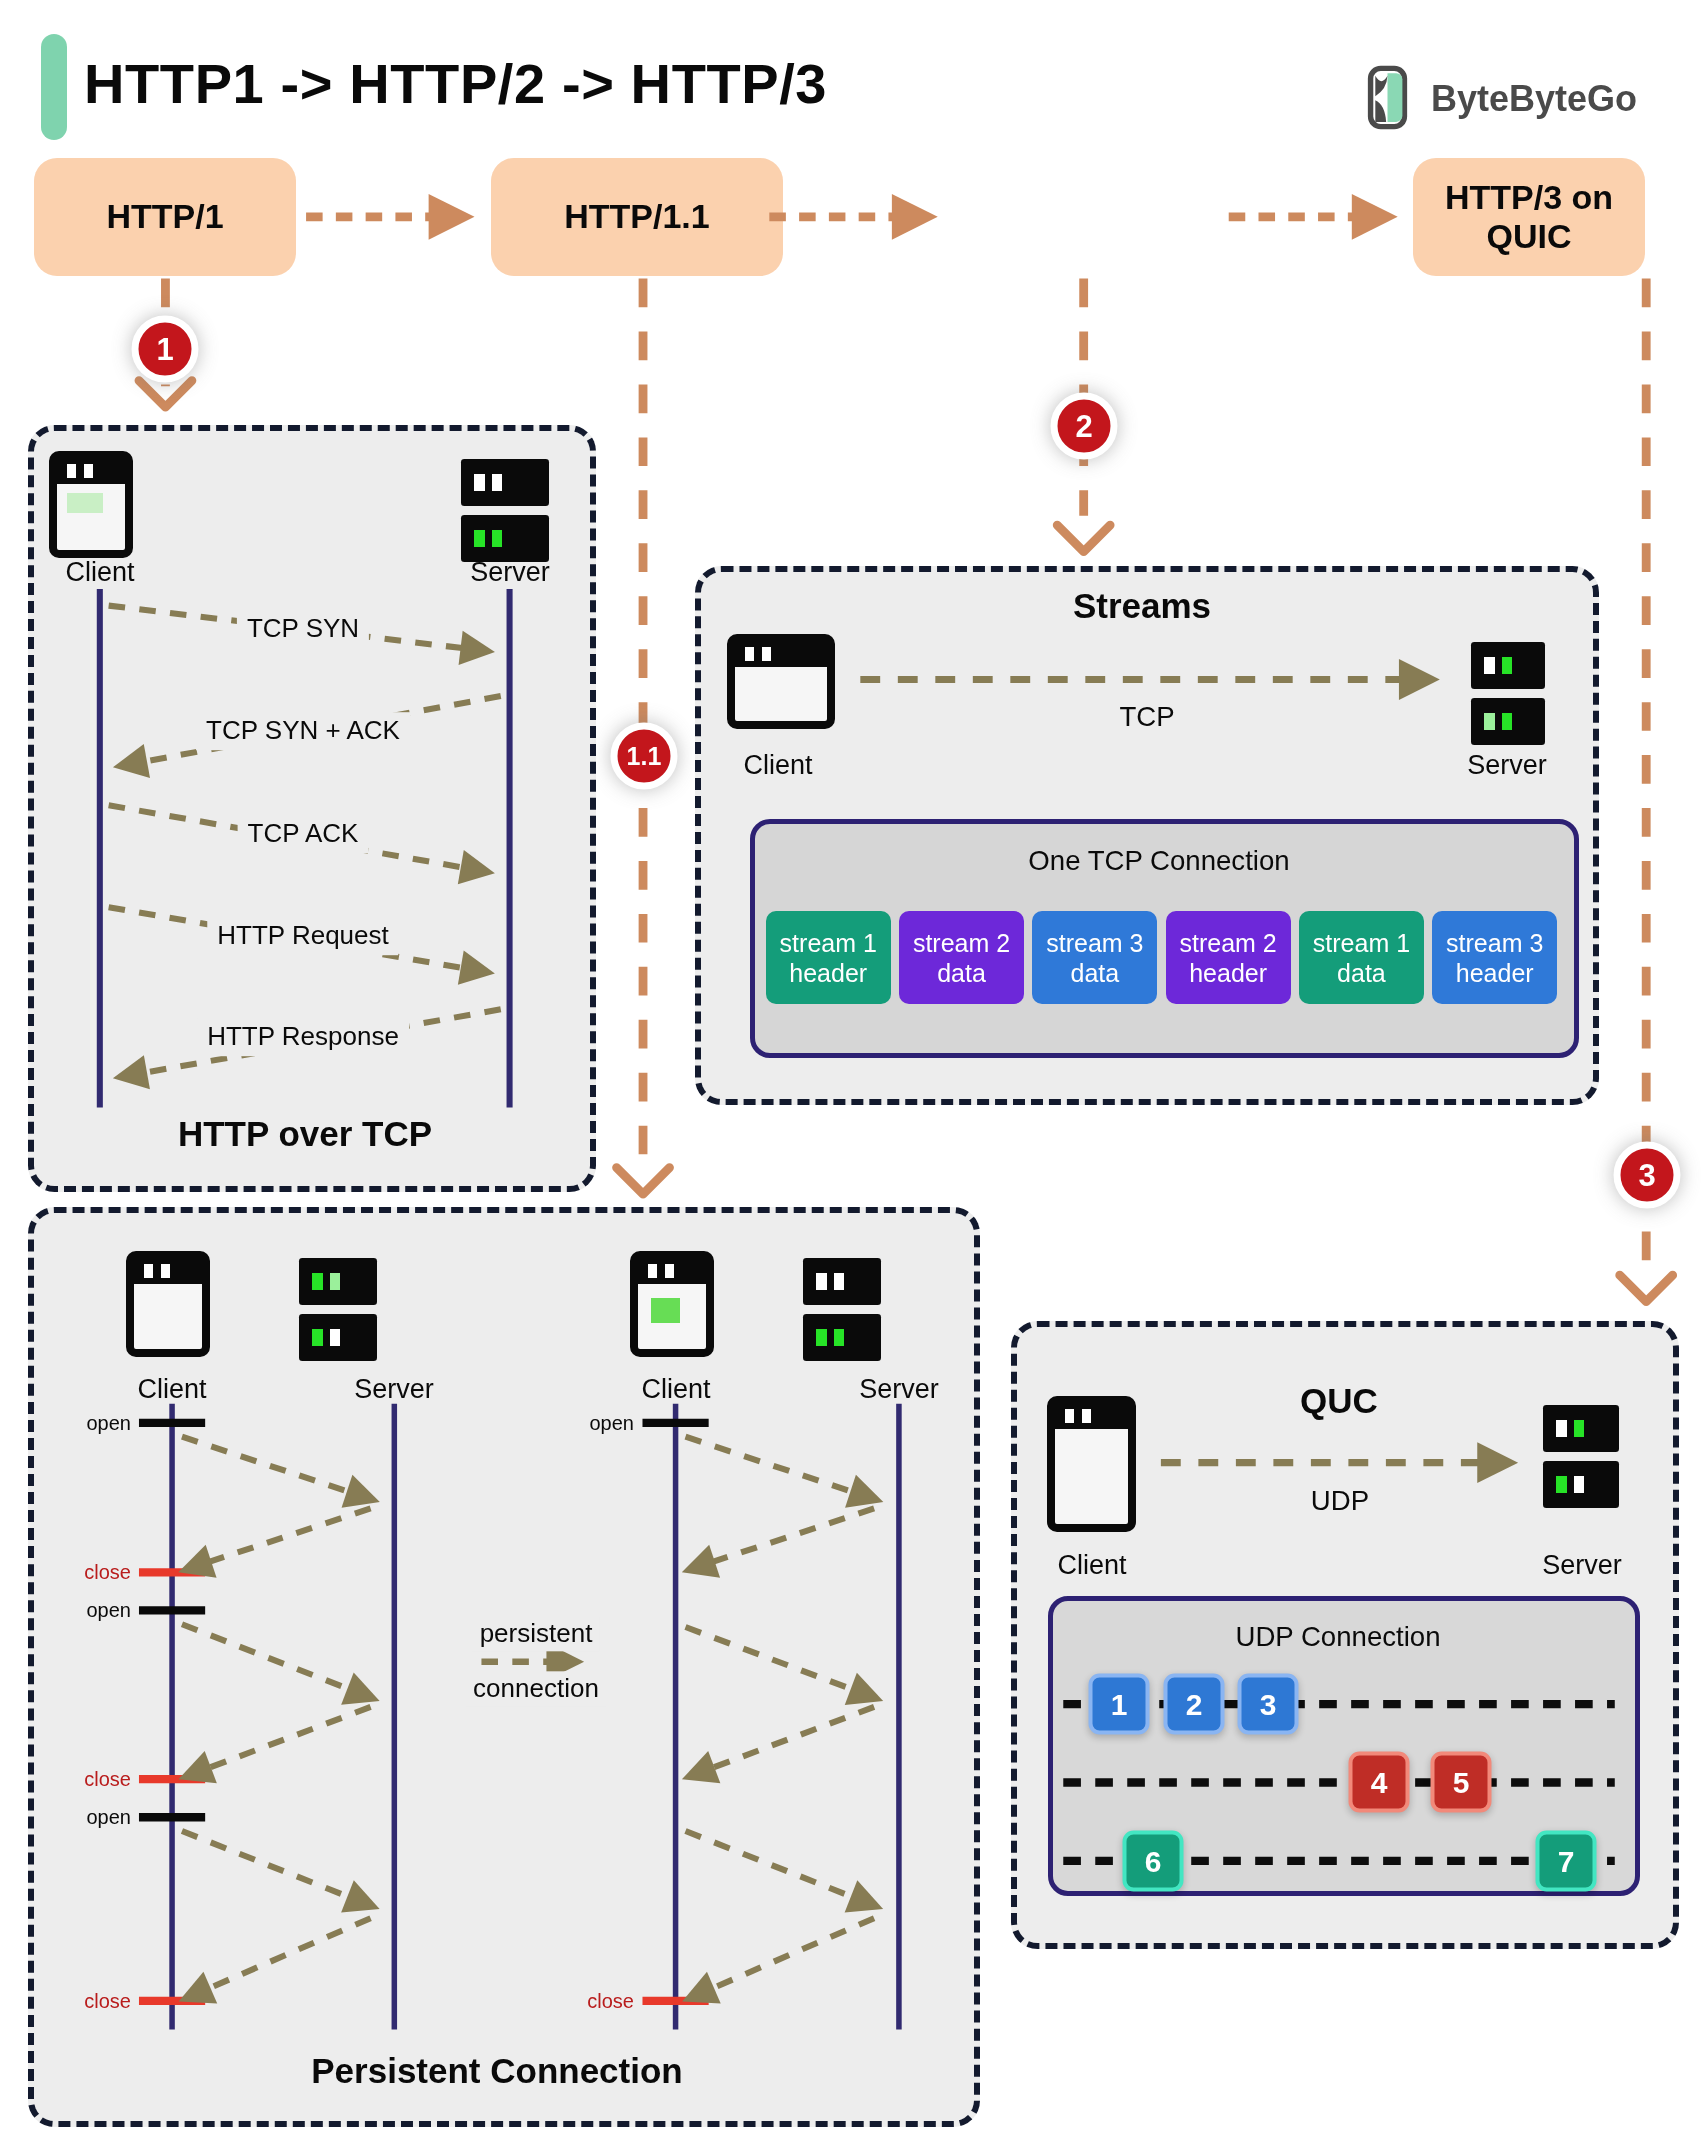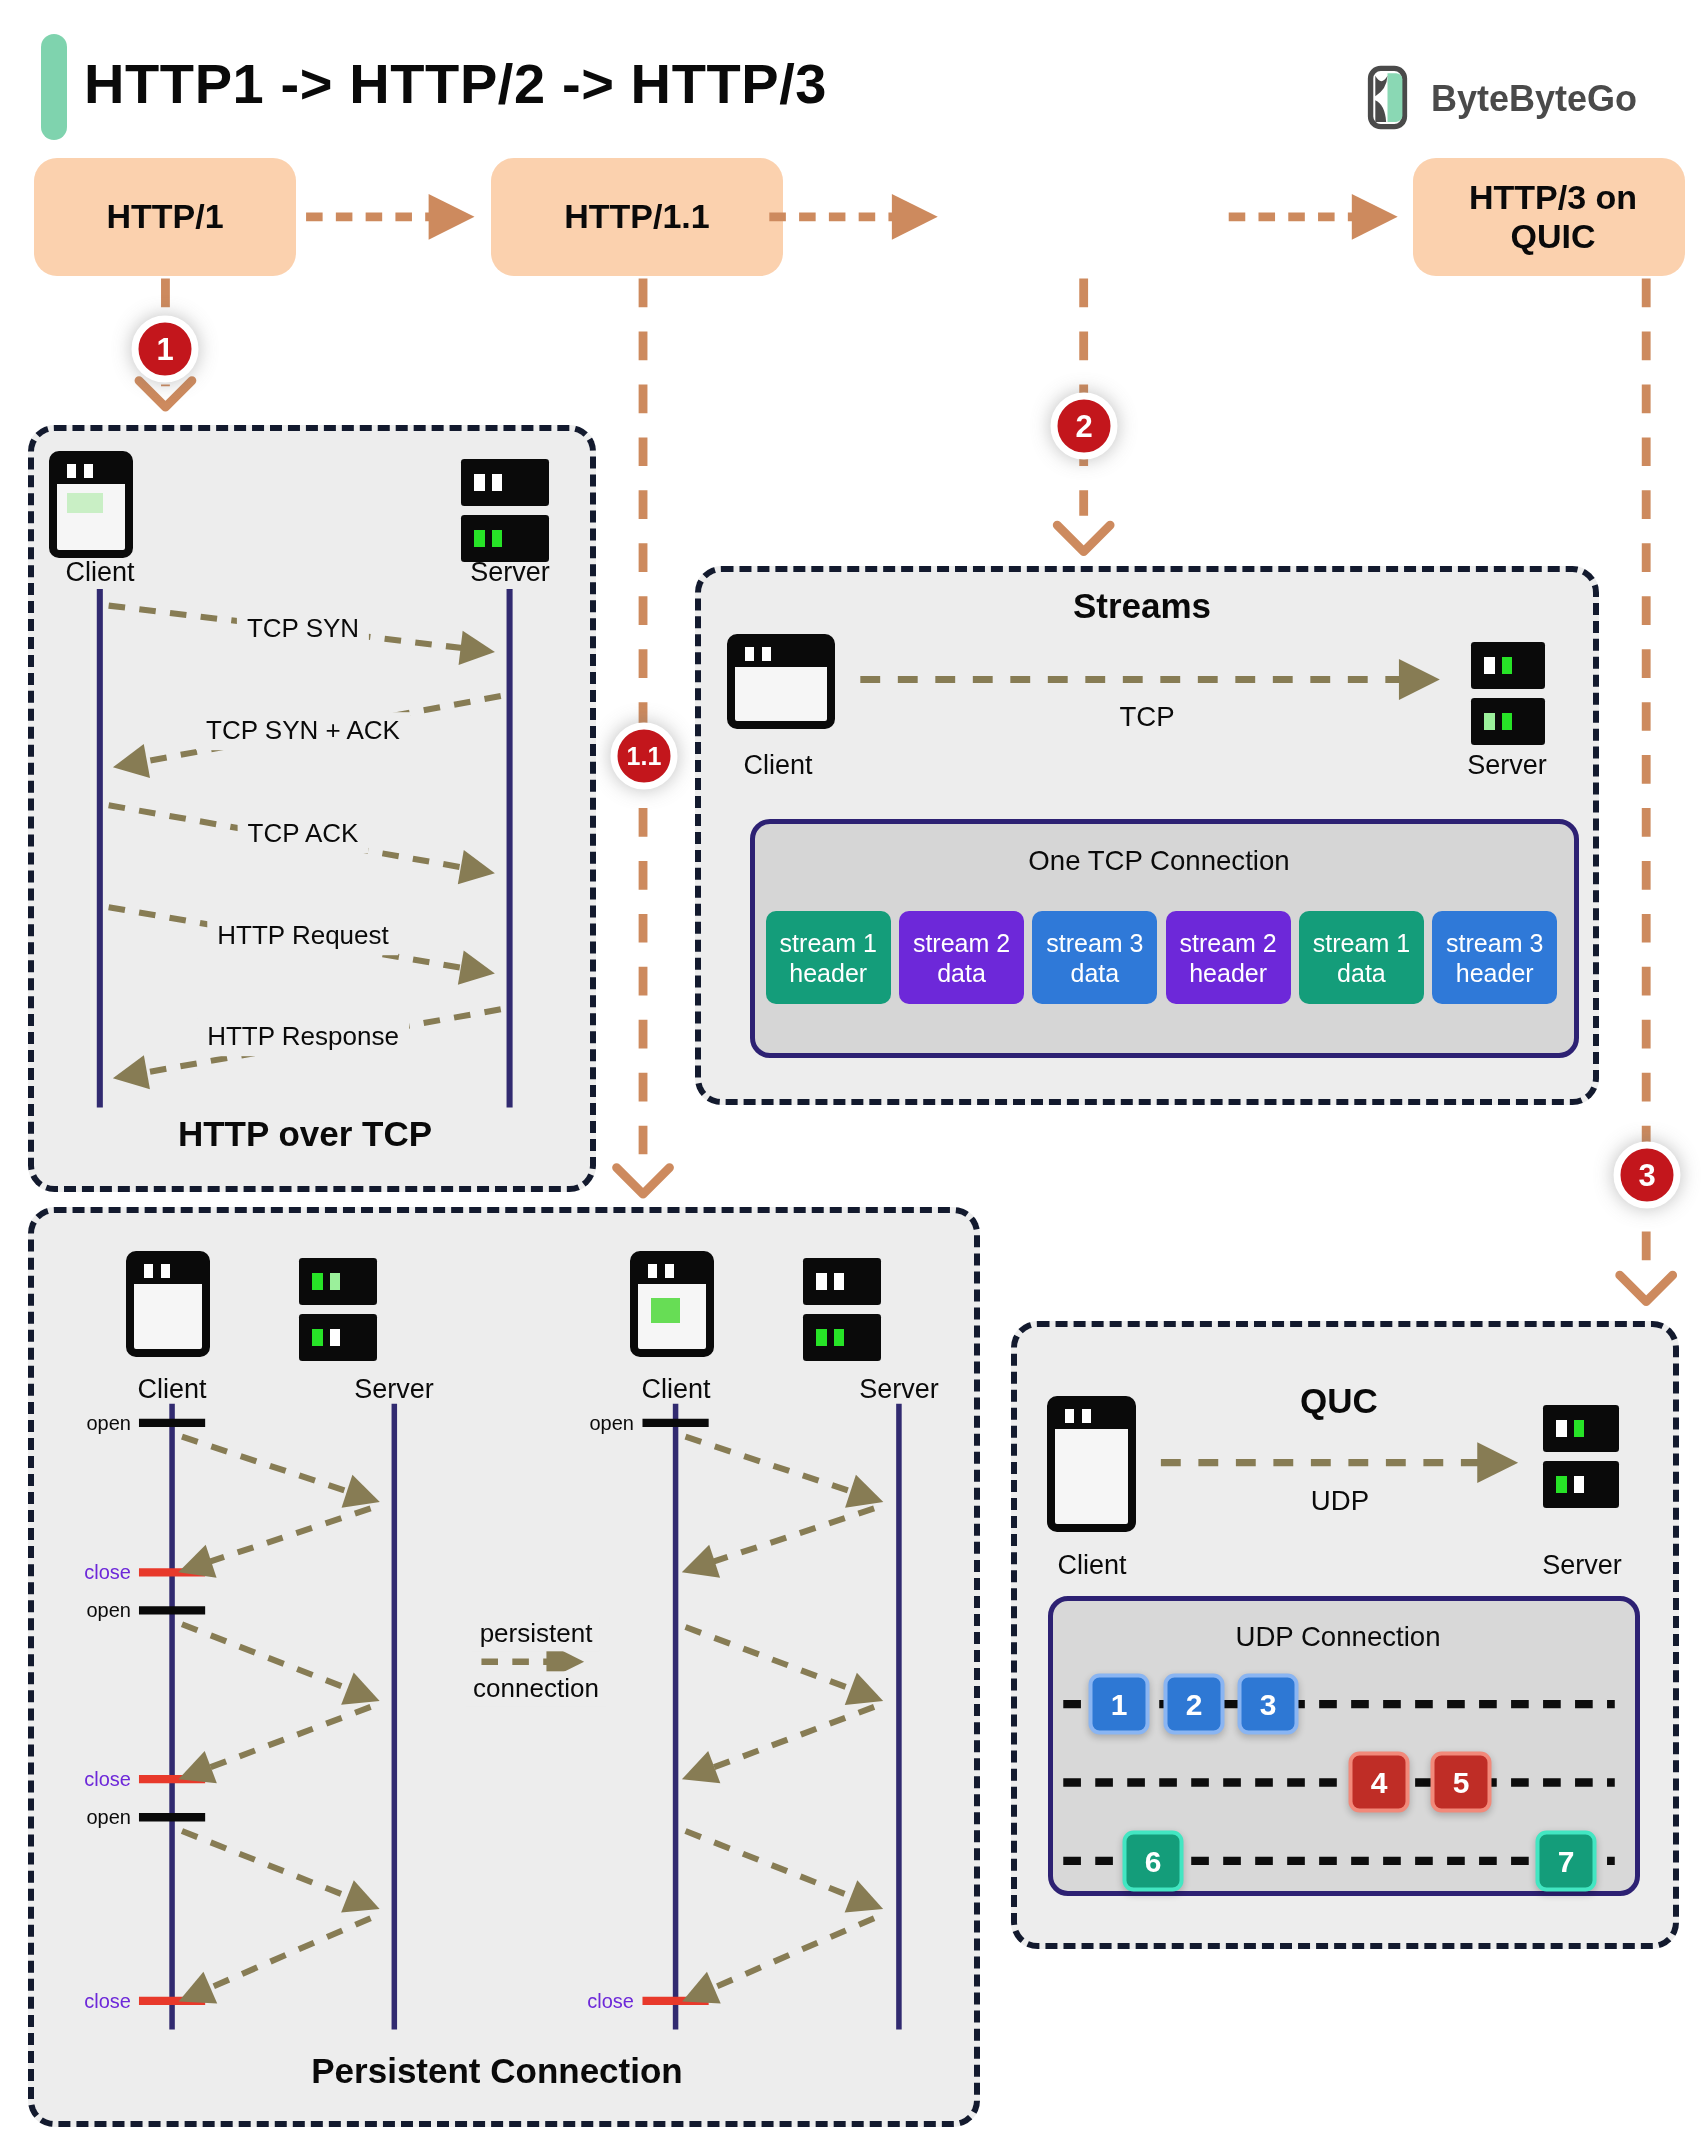--- a/index.html
+++ b/index.html
@@ -56,21 +56,21 @@
   .seg.c-green{background:#149d7a;} .seg.c-red{background:#6d28d9;} .seg.c-blue{background:#2f79d8;}
 
   
   .pkt{width:53px;height:53px;border-radius:11px;color:#fff;font-weight:bold;font-size:30px;
        display:flex;align-items:center;justify-content:center;z-index:12;box-shadow:0 3.3px 7.7px rgba(0,0,0,.2);}
   .pkt.c-blue{background:#2e78d4;border:4.4px solid #8ab5f2;}
   .pkt.c-red{background:#bf2d26;border:4.4px solid #f2897a;}
   .pkt.c-green{background:#149d7a;border:4.4px solid #43e6c2;}
 
   .mark{font-size:20px;white-space:nowrap;z-index:12;}
-  .mark.m-close{color:#6d28d9;}
+  .mark.m-close{color:#b91c1c;}
   .pc-lbl{font-size:26px;white-space:nowrap;background:#ededed;padding:2.2px 7.7px;z-index:12;}
 
   svg.overlay{position:absolute;left:0;top:0;z-index:5;pointer-events:none;}
   .z10{z-index:10;}
 </style>
 </head>
 <body>
 
 <div class="page">
 
@@ -87,21 +87,21 @@
     </span>
     <span class="brand-text">ByteByteGo</span>
   </div>
 
   <div class="abs stage" style="left:34px;top:158px;width:262px;height:118px;">
     <span>HTTP/1</span>
   </div>
   <div class="abs stage" style="left:491px;top:158px;width:292px;height:118px;">
     <span>HTTP/1.1</span>
   </div>
-  <div class="abs stage" style="left:1413px;top:158px;width:264px;height:118px;padding-left:8px;">
+  <div class="abs stage" style="left:1413px;top:158px;width:232px;height:118px;">
     <span style="width:199px;">HTTP/3 on QUIC</span>
   </div>
 
   <div class="abs panel" style="left:27.6px;top:425px;width:556px;height:755px;"></div>
   <div class="abs panel" style="left:695px;top:566px;width:892px;height:527px;"></div>
   <div class="abs panel" style="left:27.6px;top:1207px;width:940px;height:908px;"></div>
   <div class="abs panel" style="left:1011px;top:1321px;width:656px;height:616px;"></div>
 
   <div class="abs innerbox" style="left:750px;top:819px;width:819px;height:229px;"></div>
   <div class="abs innerbox" style="left:1048px;top:1596px;width:582px;height:290px;background:#d8d8d8;"></div>

